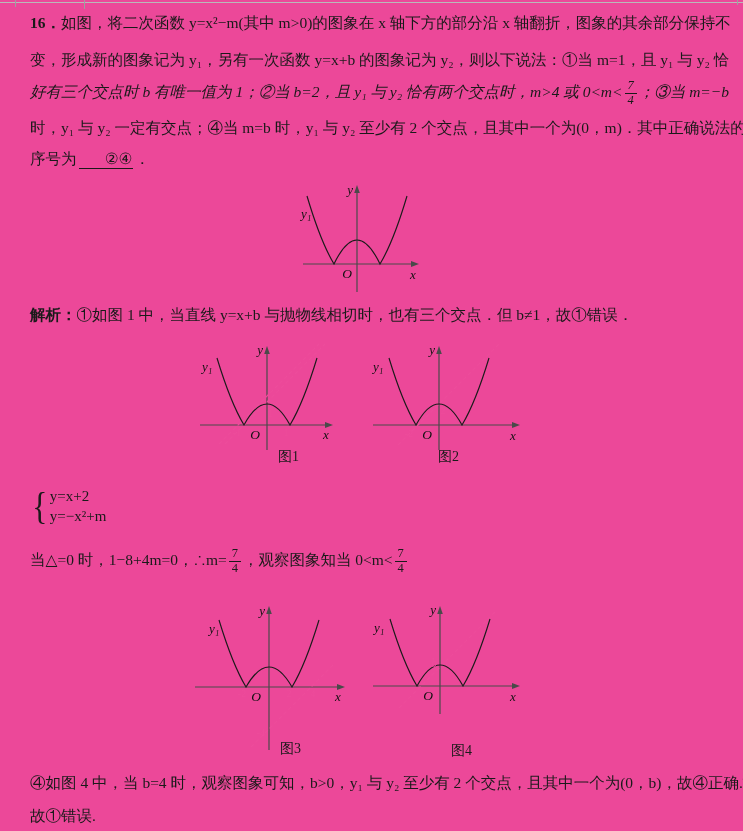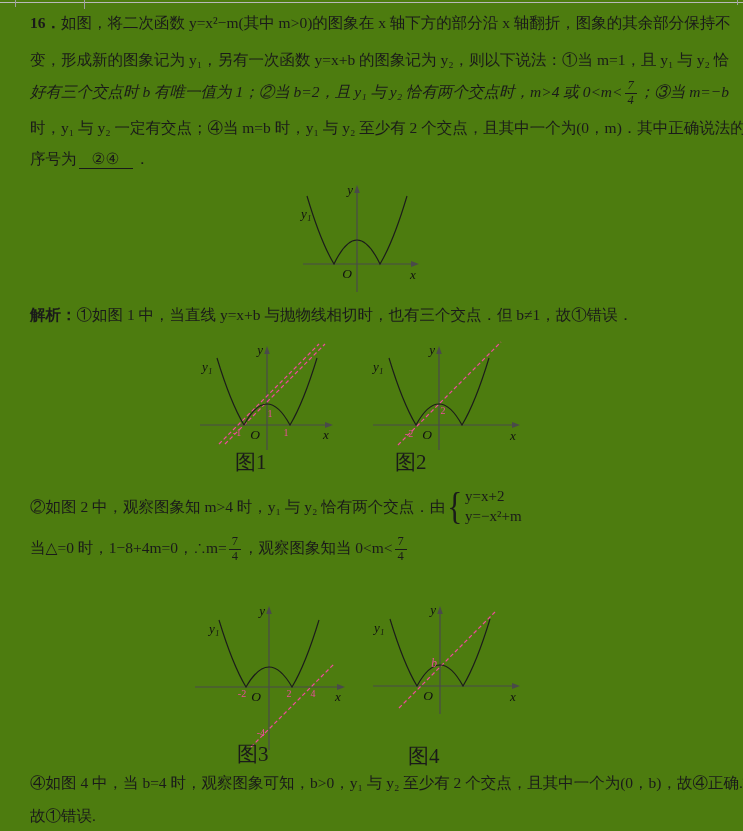--- a/index.html
+++ b/index.html
@@ -1,18 +1,18 @@
 <!DOCTYPE html>
 <html style="--pink: #ed4c9b; --ink: #1a1a1a; --axis: #4a4a4a;"><head>
 <meta charset="utf-8">
 <style>
   :root{ --pink:#ed4c9b; --ink:#1a1a1a; --axis:#4a4a4a; }
   html,body{margin:0;padding:0;background:#fff;}
   .page{
-    position:relative; width:743px; height:831px; background:#4d7c0f;
+    position:relative; width:743px; height:831px; background:#ec4899;
     font-family:"Liberation Serif","DejaVu Serif",serif;
     font-size:15.5px; color:var(--ink); overflow:hidden;
   }
   
   .chrome-line{position:absolute;left:0;top:2px;width:743px;height:1px;background:#b9b9b9;}
   .chrome-tick{position:absolute;top:0;width:1px;background:#9e9e9e;}
   .t1{left:15px;height:7px;} .t2{left:84px;height:9px;} .t3{left:737px;height:5px;}
 
   .tline{position:absolute;left:30px;white-space:nowrap;line-height:20px;}
   .tline b{font-weight:bold;}
@@ -21,25 +21,25 @@
 
   .frac{display:inline-flex;flex-direction:column;align-items:center;
         vertical-align:middle;font-size:12.5px;line-height:1.08;margin:0 2px;}
   .frac .num{border-bottom:1px solid var(--ink);padding:0 3px;}
   .frac .den{padding:0 3px;}
 
   .sys{display:inline-flex;align-items:center;vertical-align:middle;margin:0 1px;}
   .sys .brace{font-size:37px;font-weight:300;line-height:0.9;transform:scaleX(.85);margin-right:1px;}
   .syscol{display:inline-flex;flex-direction:column;font-size:15px;line-height:1.3;text-align:left;}
 
-  .blank{display:inline-block;min-width:54px;text-align:center;
+  .blank{display:inline-block;min-width:54px;text-align:right;
          border-bottom:1.2px solid var(--ink);line-height:1.15;margin:0 2px;}
 
   .fig{position:absolute;}
-  .caption{position:absolute;width:64px;text-align:left;font-size:21px;color:var(--ink);}
+  .caption{position:absolute;width:64px;text-align:right;font-size:14px;color:var(--ink);}
 
   svg text{font-family:"Liberation Serif","DejaVu Serif",serif;fill:#111;}
   .axlab{font-size:13px;font-style:italic;}
   .olab{font-size:13.5px;font-style:italic;}
   .clab{font-size:13px;font-style:italic;}
   .mark{font-size:10px;fill:var(--pink);font-style:normal;}
   .markb{font-size:11.5px;font-style:italic;fill:var(--pink);}
   .axis{stroke:var(--axis);stroke-width:1.2;fill:none;}
   .ah{fill:var(--axis);stroke:none;}
   .curve{fill:none;stroke:#1b1b1b;stroke-width:1.15;}
@@ -106,30 +106,29 @@
     <text class="axlab" x="70" y="14" text-anchor="end">y</text>
     <text class="axlab" x="148" y="100" text-anchor="middle">x</text>
     <text class="olab" x="62" y="99" text-anchor="middle">O</text>
     <text class="clab" x="8" y="31">y₁</text>
     <text class="mark" x="44" y="97" text-anchor="middle">-2</text>
     <text class="mark" x="78" y="74" text-anchor="middle">2</text>
   </svg>
   <div class="caption" style="left:395px;top:448px">图2</div>
 
   <div class="tline vcenter" style="top:487px">
-      <span>②如图 2 中，观察图象知 m&gt;4 时，y₁ 与 y₂ 恰有两个交点．由</span>
       <span class="sys">
         <span class="brace">{</span>
         <span class="syscol">
           <span>y=x+2</span>
           <span>y=−x²+m</span>
         </span>
       </span>
     </div>
-  <div class="tline" style="top:535px"><span>当△=0 时，1−8+4m=0，∴m=</span><span class="frac">
+  <div class="tline" style="top:547px"><span>当△=0 时，1−8+4m=0，∴m=</span><span class="frac">
         <span class="num">7</span>
         <span class="den">4</span>
       </span><span>，观察图象知当 0&lt;m&lt;</span><span class="frac">
         <span class="num">7</span>
         <span class="den">4</span>
       </span></div>
 
   <svg class="fig" style="left:175px;top:600px" width="185" height="155" viewBox="0 0 185 155">
     <line class="axis" x1="20" y1="87" x2="164" y2="87"></line>
     <polygon class="ah" points="170,87 162,84 162,90"></polygon>

